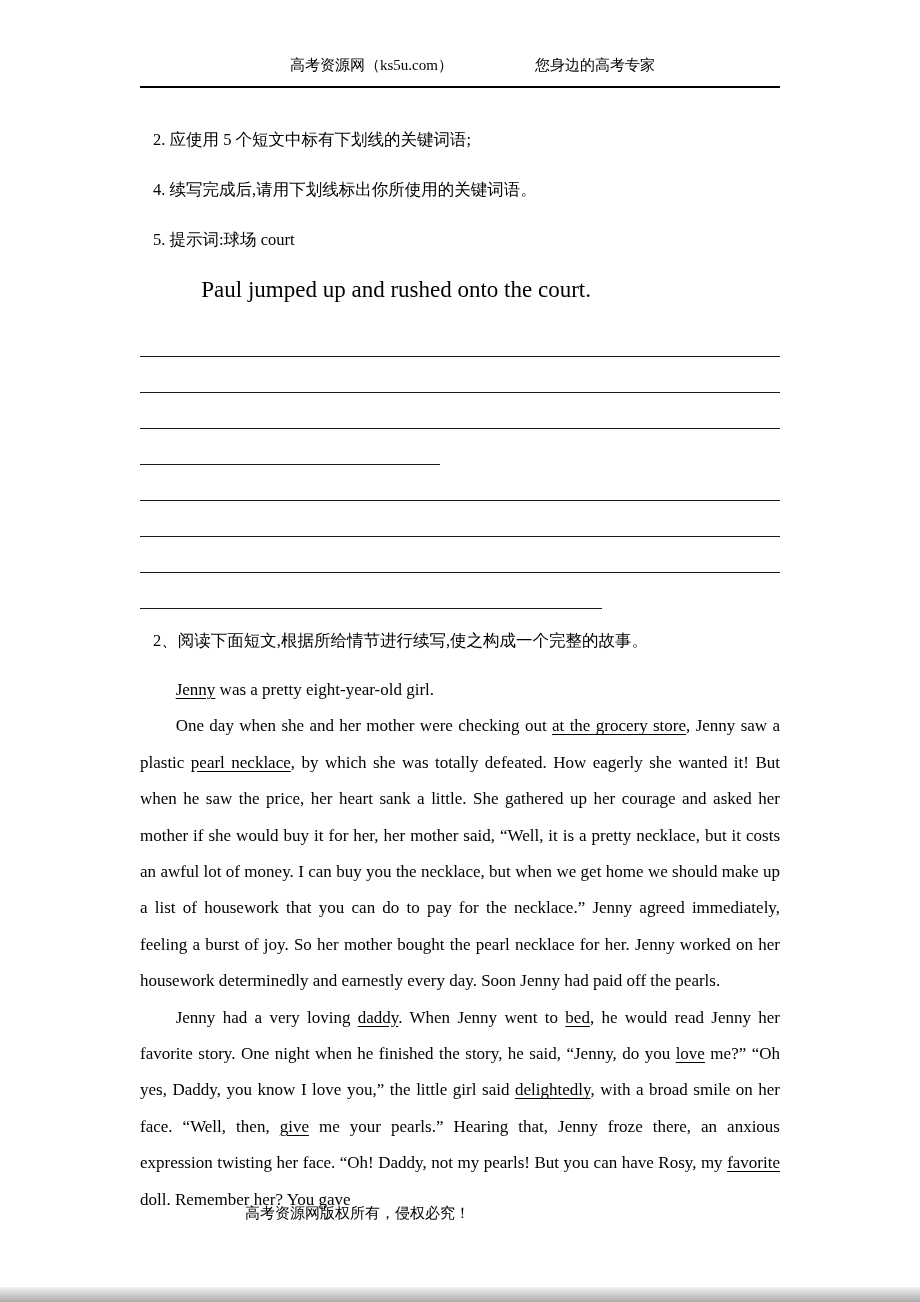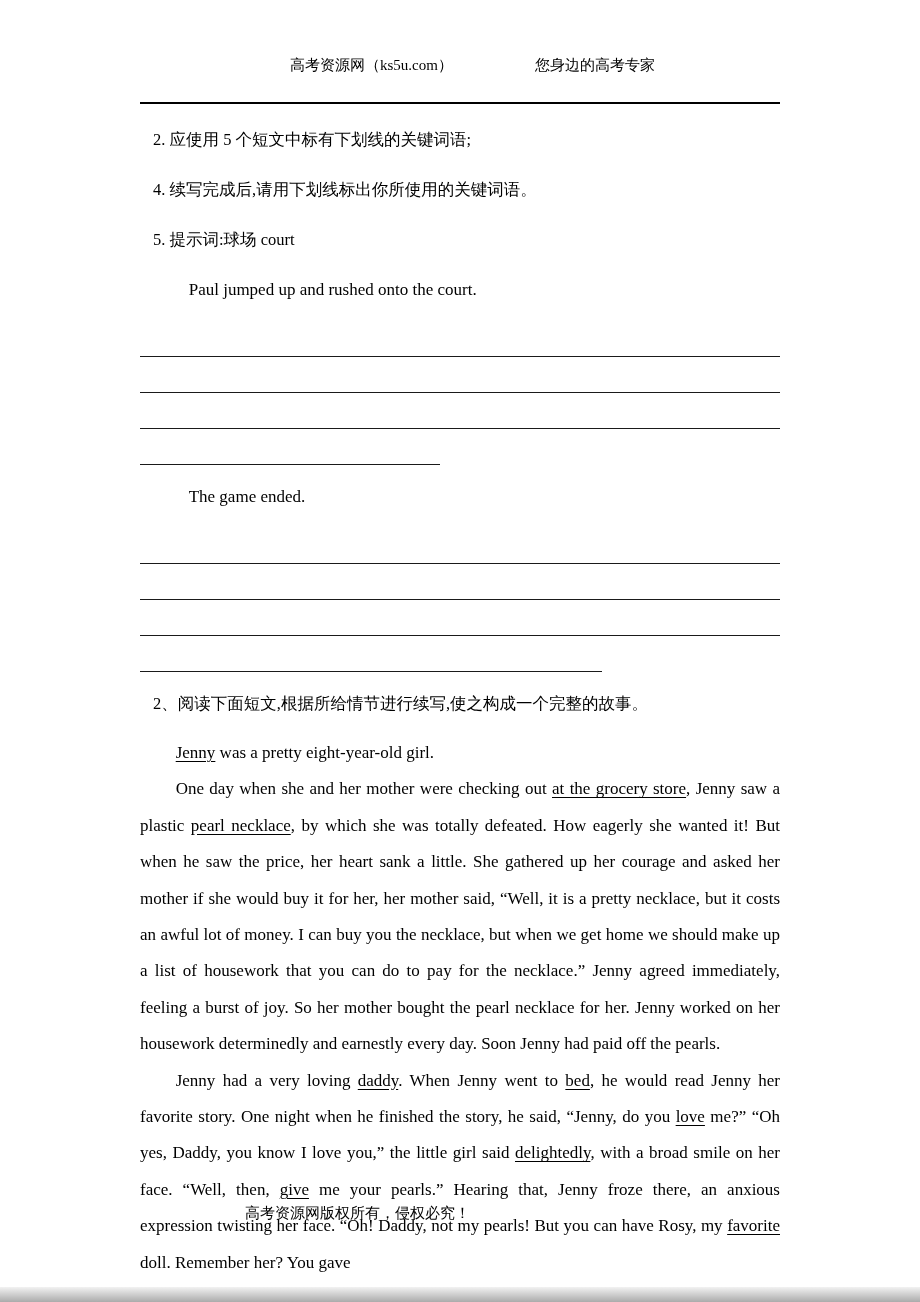--- a/index.html
+++ b/index.html
@@ -11,35 +11,35 @@
     font-family: "Liberation Serif", "DejaVu Serif", serif;
     position: relative;
     overflow: hidden;
   }
   .page { position: absolute; inset: 0; }
 
   
   .doc-header {
     position: absolute; top: 56px; left: 140px; width: 640px;
     border-bottom: 2px solid #000;
-    padding-bottom: 27px;
+    padding-bottom: 11px;
     font-size: 15px;
     display: flex;
     white-space: nowrap;
   }
   .site-name { margin-left: 150px; }
   .slogan { margin-left: 82px; }
 
   
   .doc-body {
     position: absolute; top: 108px; left: 140px; width: 640px;
   }
   p { margin: 13px; }
   .cn { font-size: 16.5px; line-height: 37px; }
-  .en { font-size: 17px; line-height: 37px; }
+  .en { font-size: 23px; line-height: 37px; }
   .indent { text-indent: 2.1em; }
 
   
   .wline {
     height: 36px;
     border-bottom: 1px solid #1a1a1a;
   }
   .wline.short-a { width: 300px; }
   .wline.short-b { width: 462px; }
 
@@ -79,21 +79,20 @@
 
     <p class="en indent">Paul jumped up and rushed onto the court.</p>
 
     <div>
       <div class="wline"></div>
       <div class="wline"></div>
       <div class="wline"></div>
       <div class="wline short-a"></div>
     </div>
 
-    <p class="en indent">The game ended.</p>
 
     <div>
       <div class="wline"></div>
       <div class="wline"></div>
       <div class="wline"></div>
       <div class="wline short-b"></div>
     </div>
 
     <p class="cn">2、阅读下面短文,根据所给情节进行续写,使之构成一个完整的故事。</p>
 

